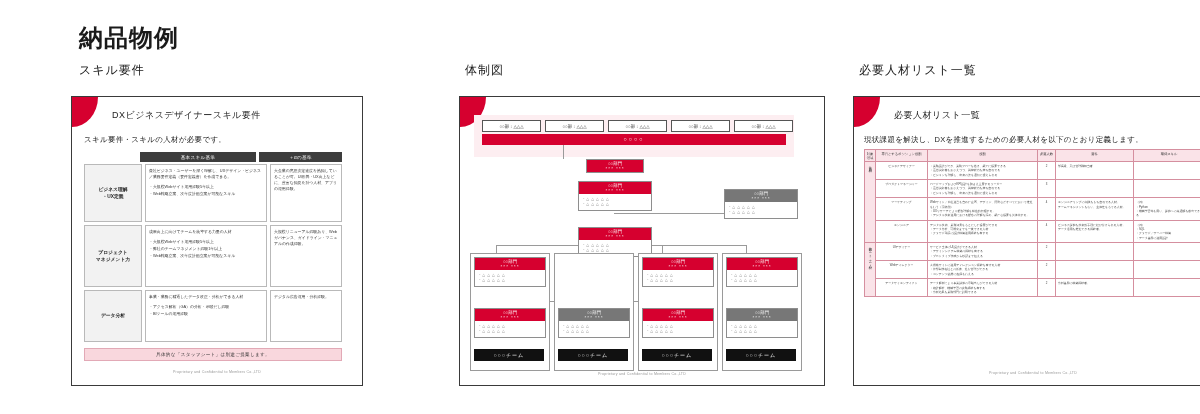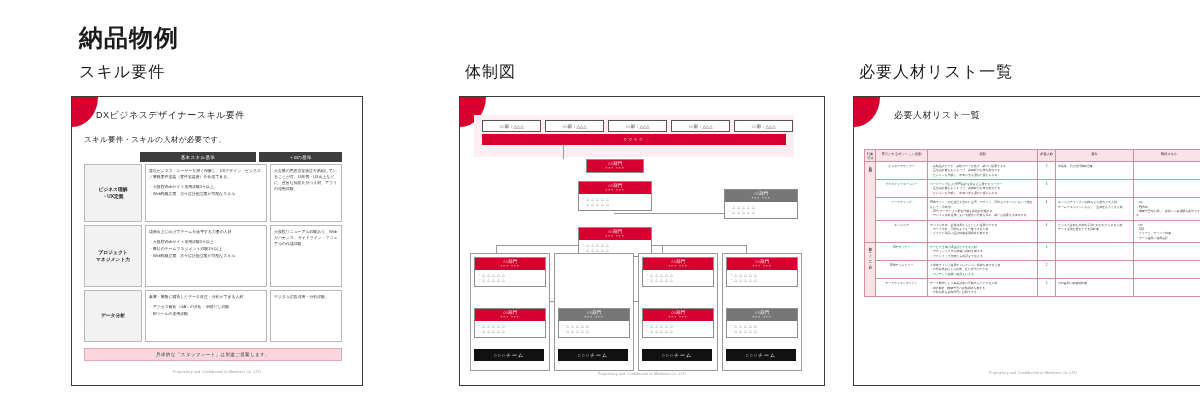--- a/index.html
+++ b/index.html
@@ -7,21 +7,21 @@
     width:1200px;height:414px;background:#ffffff;
     font-family:"Liberation Sans","DejaVu Sans",sans-serif;
     color:#222;overflow:hidden;
   }
   .page{position:relative;width:1200px;height:414px;margin-left:41px;}
   .main-title{
     position:absolute;left:38px;top:22px;
     font-size:24px;font-weight:bold;color:#1a1a1a;letter-spacing:1px;
   }
   .panel-heading{
-    position:absolute;font-size:16px;color:#1a1a1a;letter-spacing:1px;
+    position:absolute;font-size:12px;color:#1a1a1a;letter-spacing:1px;
   }
   .slide{
     position:absolute;background:#fff;border:1px solid #3a3a3a;
     overflow:hidden;
   }
   
   .corner-arc{
     position:absolute;left:0;top:0;width:26px;height:30px;
     background:#d6002f;border-bottom-right-radius:26px 30px;
   }
@@ -125,21 +125,21 @@
 <div class="page">
 
   <div class="main-title">納品物例</div>
 
   <div class="panel-heading" style="left:38px;top:62px;">スキル要件</div>
   <div class="panel-heading" style="left:424px;top:62px;">体制図</div>
   <div class="panel-heading" style="left:818px;top:62px;">必要人材リスト一覧</div>
 
   <div class="slide" style="left:30px;top:96px;width:290px;height:288px;">
     <div class="corner-arc"></div>
-    <div class="slide-title" style="left:24px;top:12px;">DXビジネスデザイナースキル要件</div>
+    <div class="slide-title" style="left:40px;top:12px;">DXビジネスデザイナースキル要件</div>
     <div class="slide-lead" style="left:12px;top:38px;">スキル要件・スキルの人材が必要です。</div>
 
     <div class="sk-table">
       <div class="sk-head-row">
         <div class="sk-spacer"></div>
         <div class="sk-hcell sk-h1">基本スキル基準</div>
         <div class="sk-hcell sk-h2">＋αの基準</div>
       </div>
 
       <div class="sk-row" style="height:58px;">
@@ -346,20 +346,21 @@
       <div class="teambar" style="left:174px;top:234px;width:70px;">○○○チーム</div>
       <div class="teambar" style="left:258px;top:234px;width:70px;">○○○チーム</div>
     </div>
 
     <div class="slide-footer" style="left:0;top:275px;">Proprietary and Confidential to Members Co.,LTD</div>
   </div>
 
   <div class="slide" style="left:812px;top:96px;width:358px;height:288px;">
     <div class="corner-arc"></div>
     <div class="slide-title" style="left:40px;top:12px;">必要人材リスト一覧</div>
+    <div class="slide-lead" style="left:10px;top:38px;">現状課題を解決し、DXを推進するための必要人材を以下のとおり定義します。</div>
 
     <table class="pt">
       <colgroup>
         <col style="width:11px">
           <col style="width:52px">
           <col style="width:110px">
         <col style="width:18px">
           <col style="width:78px">
           <col style="width:71px">
       </colgroup>

